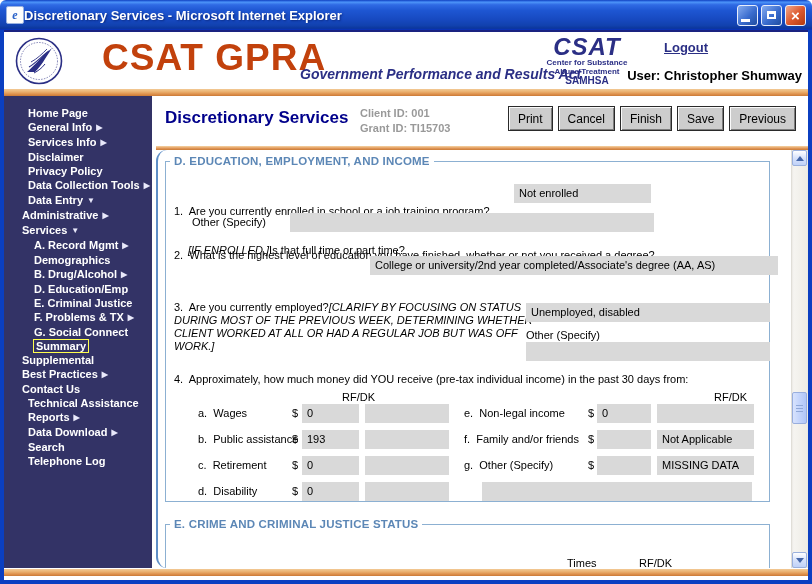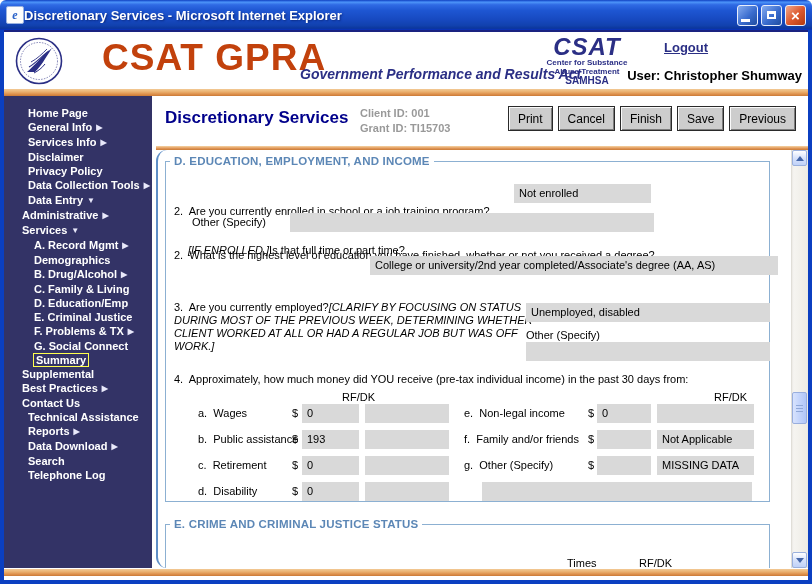--- a/index.html
+++ b/index.html
@@ -160,21 +160,20 @@
     <div class="si l0"><span>Services Info</span><span class="si-arrow">▶</span></div>
     <div class="si l0"><span>Disclaimer</span></div>
     <div class="si l0"><span>Privacy Policy</span></div>
     <div class="si l0"><span>Data Collection Tools</span><span class="si-arrow">▶</span></div>
     <div class="si l0"><span>Data Entry</span><span class="si-arrow">▼</span></div>
     <div class="si l1"><span>Administrative</span><span class="si-arrow">▶</span></div>
     <div class="si l1"><span>Services</span><span class="si-arrow">▼</span></div>
     <div class="si l2"><span>A. Record Mgmt</span><span class="si-arrow">▶</span></div>
     <div class="si l2"><span>Demographics</span></div>
     <div class="si l2"><span>B. Drug/Alcohol</span><span class="si-arrow">▶</span></div>
-    <div class="si l2"><span>C. Family &amp; Living</span></div>
     <div class="si l2"><span>D. Education/Emp</span></div>
     <div class="si l2"><span>E. Criminal Justice</span></div>
     <div class="si l2"><span>F. Problems &amp; TX</span><span class="si-arrow">▶</span></div>
     <div class="si l2"><span>G. Social Connect</span></div>
     <div class="si l2"><span class="hl">Summary</span></div>
     <div class="si l1"><span>Supplemental</span></div>
     <div class="si l1"><span>Best Practices</span><span class="si-arrow">▶</span></div>
     <div class="si l1"><span>Contact Us</span></div>
     <div class="si l0"><span>Technical Assistance</span></div>
     <div class="si l0"><span>Reports</span><span class="si-arrow">▶</span></div>
@@ -199,21 +198,21 @@
       </div>
     </div>
     <div class="orange-divider"></div>
 
     <div class="form-frame">
 
       <fieldset class="fs fs-d">
         <legend>D. EDUCATION, EMPLOYMENT, AND INCOME</legend>
 
         <div class="ftxt q1t">
-          <div>2.  Are you currently enrolled in school or a job training program?</div>
+          <div>1.  Are you currently enrolled in school or a job training program?</div>
           <div class="q1l2"><span class="ital">[IF ENROLLED,]</span><span>Is that full time or part time?</span></div>
         </div>
         <div class="gbox q1a">Not enrolled</div>
         <div class="ftxt q1ol">Other (Specify)</div>
         <div class="gbox q1ob"></div>
 
         <div class="ftxt q2t">2.  What is the highest level of education you have finished, whether or not you received a degree?</div>
         <div class="gbox q2a">College or university/2nd year completed/Associate's degree (AA, AS)</div>
 
         <div class="ftxt q3t"><span>3.  Are you currently employed?</span><span class="ital">[CLARIFY BY FOCUSING ON STATUS DURING MOST OF THE PREVIOUS WEEK, DETERMINING WHETHER CLIENT WORKED AT ALL OR HAD A REGULAR JOB BUT WAS OFF WORK.]</span></div>

